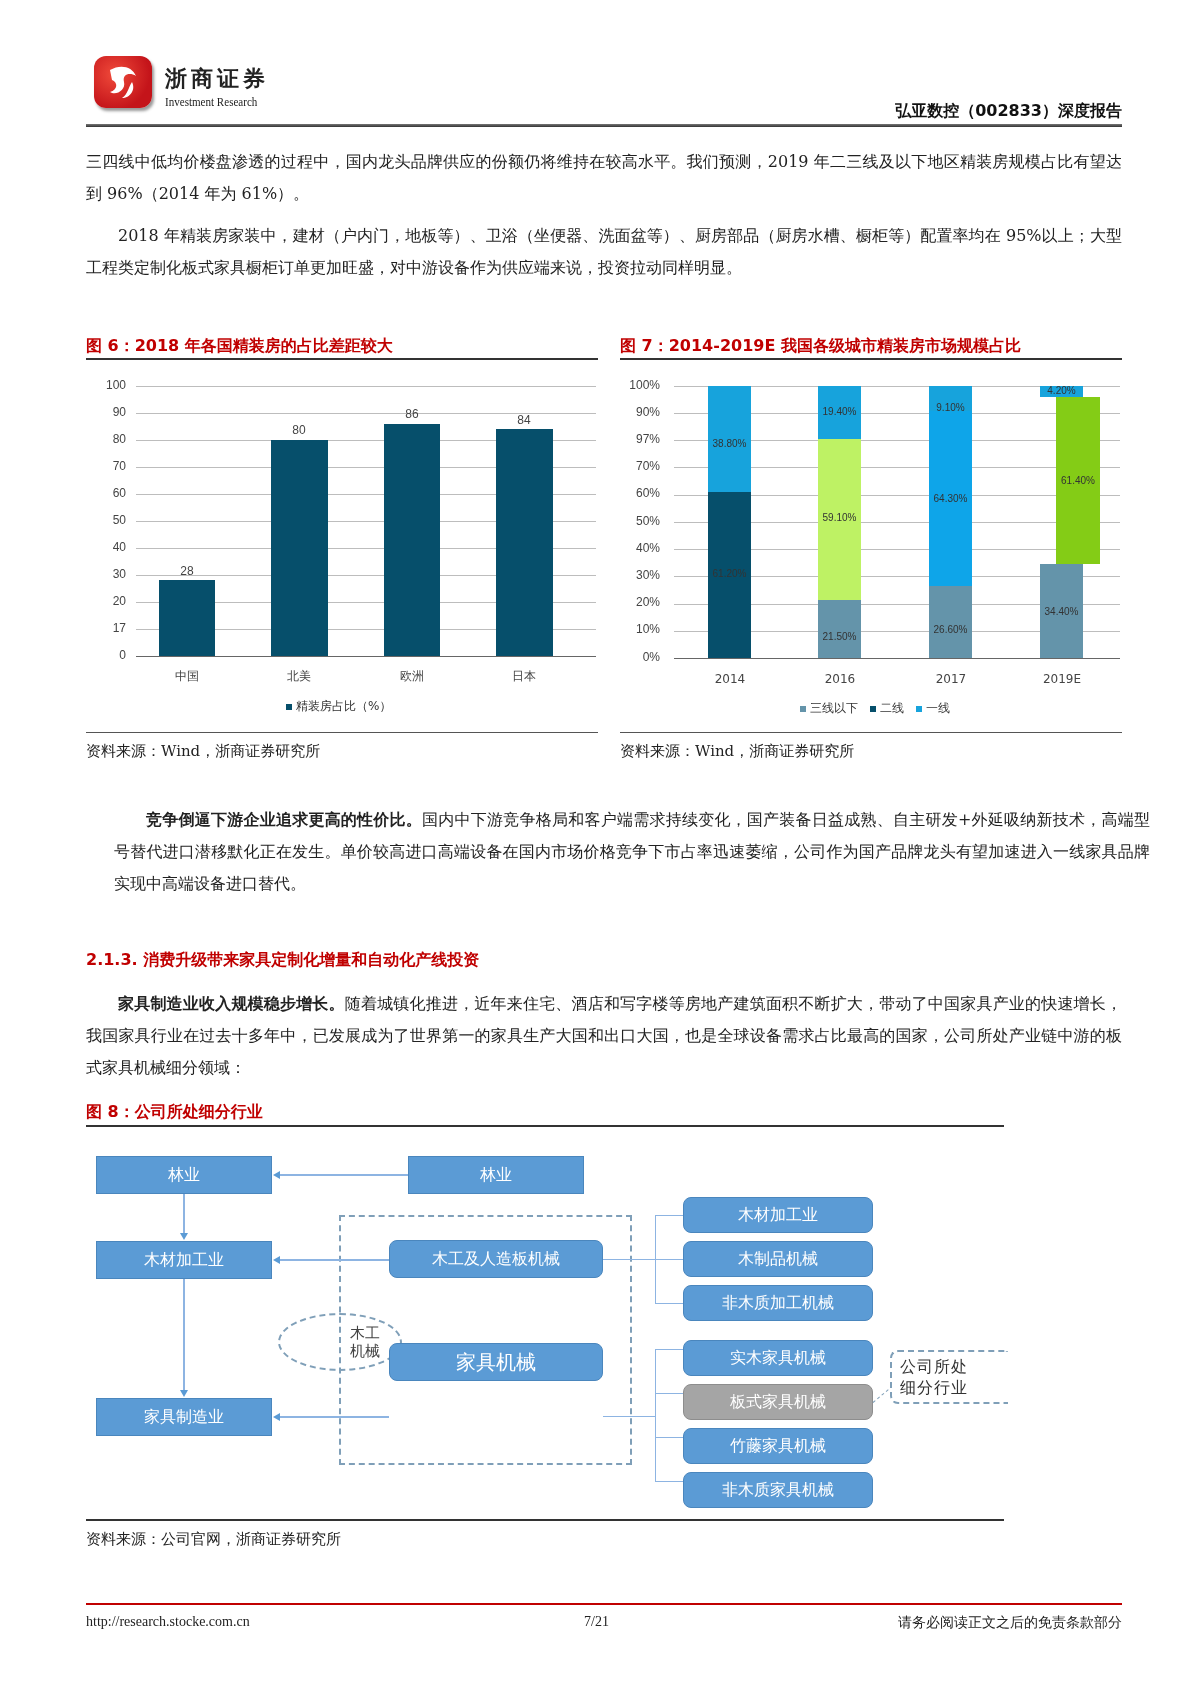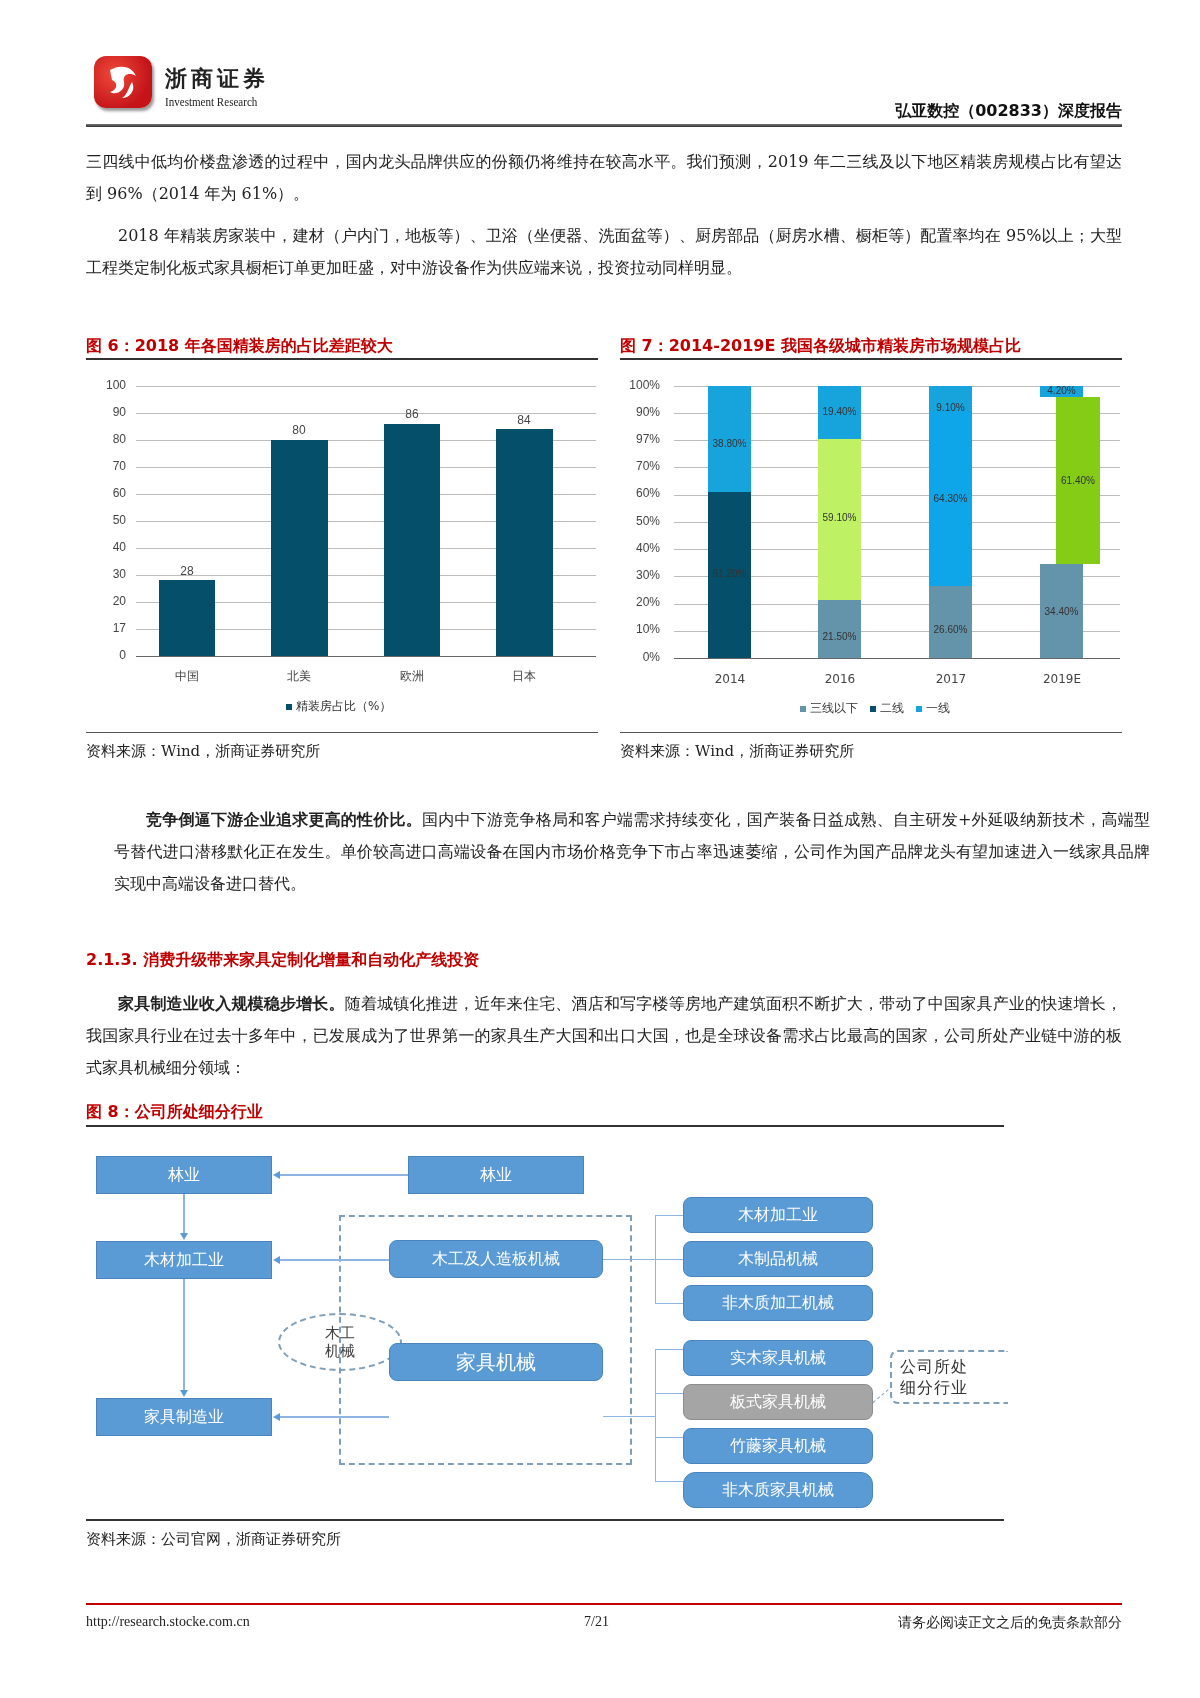--- a/index.html
+++ b/index.html
@@ -205,21 +205,21 @@
 <div class="abs para indent" style="top:988px;"><span class="lead">家具制造业收入规模稳步增长。</span><span>随着城镇化推进，近年来住宅、酒店和写字楼等房地产建筑面积不断扩大，带动了中国家具产业的快速增长，我国家具行业在过去十多年中，已发展成为了世界第一的家具生产大国和出口大国，也是全球设备需求占比最高的国家，公司所处产业链中游的板式家具机械细分领域：</span></div>
 
 <div class="abs fig-title" style="left:86px; top:1102px;">图 8：公司所处细分行业</div>
 <div class="abs fig-rule" style="left:86px; top:1125px; width:918px;"></div>
 
 <div class="abs" style="left:0; top:0; width:1200px; height:1698px; pointer-events:none;">
 
   <div class="dashed-rect" style="left:339px; top:1215px; width:293px; height:250px;"></div>
 
   <div style="position:absolute; left:278px; top:1313px; width:124px; height:58px; border:2px dashed #7f9fb8; border-radius:50%; background:transparent;"></div>
-  <div style="position:absolute; left:300px; top:1324px; width:80px; text-align:center; font-family:'DejaVu Sans',sans-serif; font-size:15px; line-height:18px; color:#444;">
+  <div style="position:absolute; left:300px; top:1324px; width:80px; text-align:right; font-family:'DejaVu Sans',sans-serif; font-size:15px; line-height:18px; color:#444;">
       <div>木工</div>
       <div>机械</div>
     </div>
 
   <div class="dbox" style="left:96px; top:1156px; width:176px; height:38px; font-size:16px;">林业</div>
   <div class="dbox" style="left:96px; top:1241px; width:176px; height:38px; font-size:16px;">木材加工业</div>
   <div class="dbox" style="left:96px; top:1398px; width:176px; height:38px; font-size:16px;">家具制造业</div>
 
   <div class="line" style="left:183px; top:1194px; width:2px; height:40px;"></div>
   <div class="arrow-down" style="left:180px; top:1233px;"></div>
@@ -250,21 +250,21 @@
   <div class="line" style="left:603px; top:1416px; width:52px; height:1px;"></div>
   <div class="line" style="left:655px; top:1349px; width:1px; height:132px;"></div>
   <div class="line" style="left:655px; top:1349px; width:30px; height:1px;"></div>
   <div class="line" style="left:655px; top:1393px; width:30px; height:1px;"></div>
   <div class="line" style="left:655px; top:1437px; width:30px; height:1px;"></div>
   <div class="line" style="left:655px; top:1481px; width:30px; height:1px;"></div>
 
   <div class="dbox round" style="left:683px; top:1340px; width:190px; height:36px; font-size:16px;">实木家具机械</div>
   <div class="dbox round gray" style="left:683px; top:1384px; width:190px; height:36px; font-size:16px;">板式家具机械</div>
   <div class="dbox round" style="left:683px; top:1428px; width:190px; height:36px; font-size:16px;">竹藤家具机械</div>
-  <div class="dbox round" style="left:683px; top:1472px; width:190px; height:36px; font-size:16px;border-radius:12px;">非木质家具机械</div>
+  <div class="dbox round" style="left:683px; top:1472px; width:190px; height:36px; font-size:16px;">非木质家具机械</div>
 
   <div style="position:absolute; left:873px; top:1402px; width:20px; height:1px; border-top:1px dashed #7f9fb8; transform:rotate(-40deg); transform-origin:left;"></div>
   <div style="position:absolute; left:890px; top:1350px; width:118px; height:54px; border:2px dashed #7f9fb8; border-right:none; border-radius:8px 0 0 8px;"></div>
   <div style="position:absolute; left:900px; top:1356px; font-family:'DejaVu Sans',sans-serif; font-size:16px; line-height:21px; color:#333; letter-spacing:1px;">
       <div>公司所处</div>
       <div>细分行业</div>
     </div>
 </div>
 
 <div class="abs fig-rule" style="left:86px; top:1519px; width:918px; height:2px;"></div>

